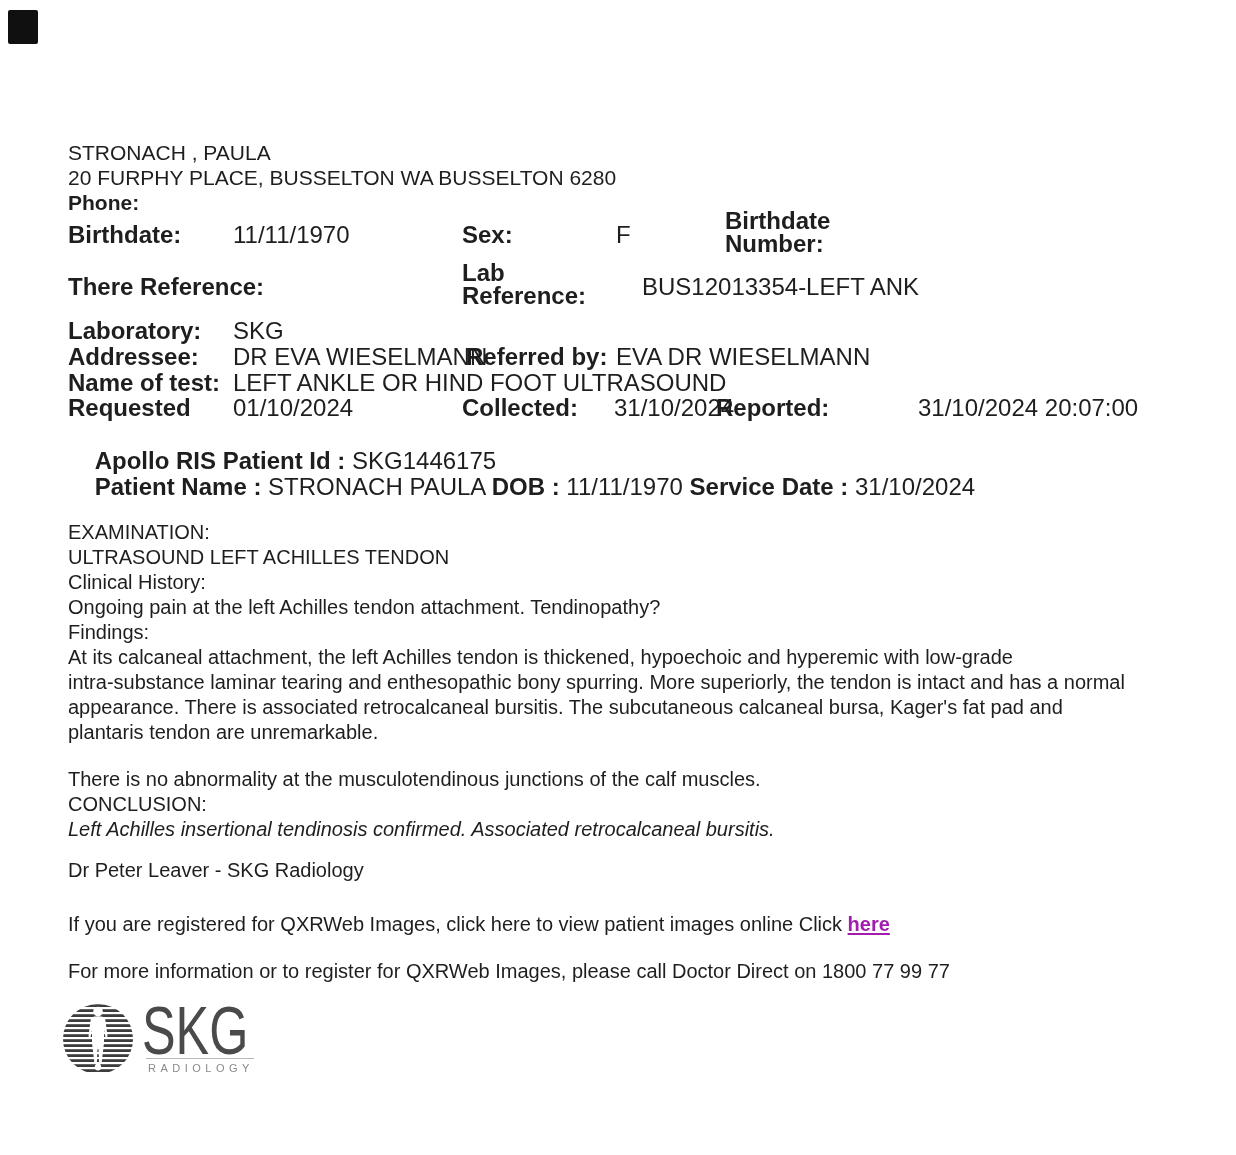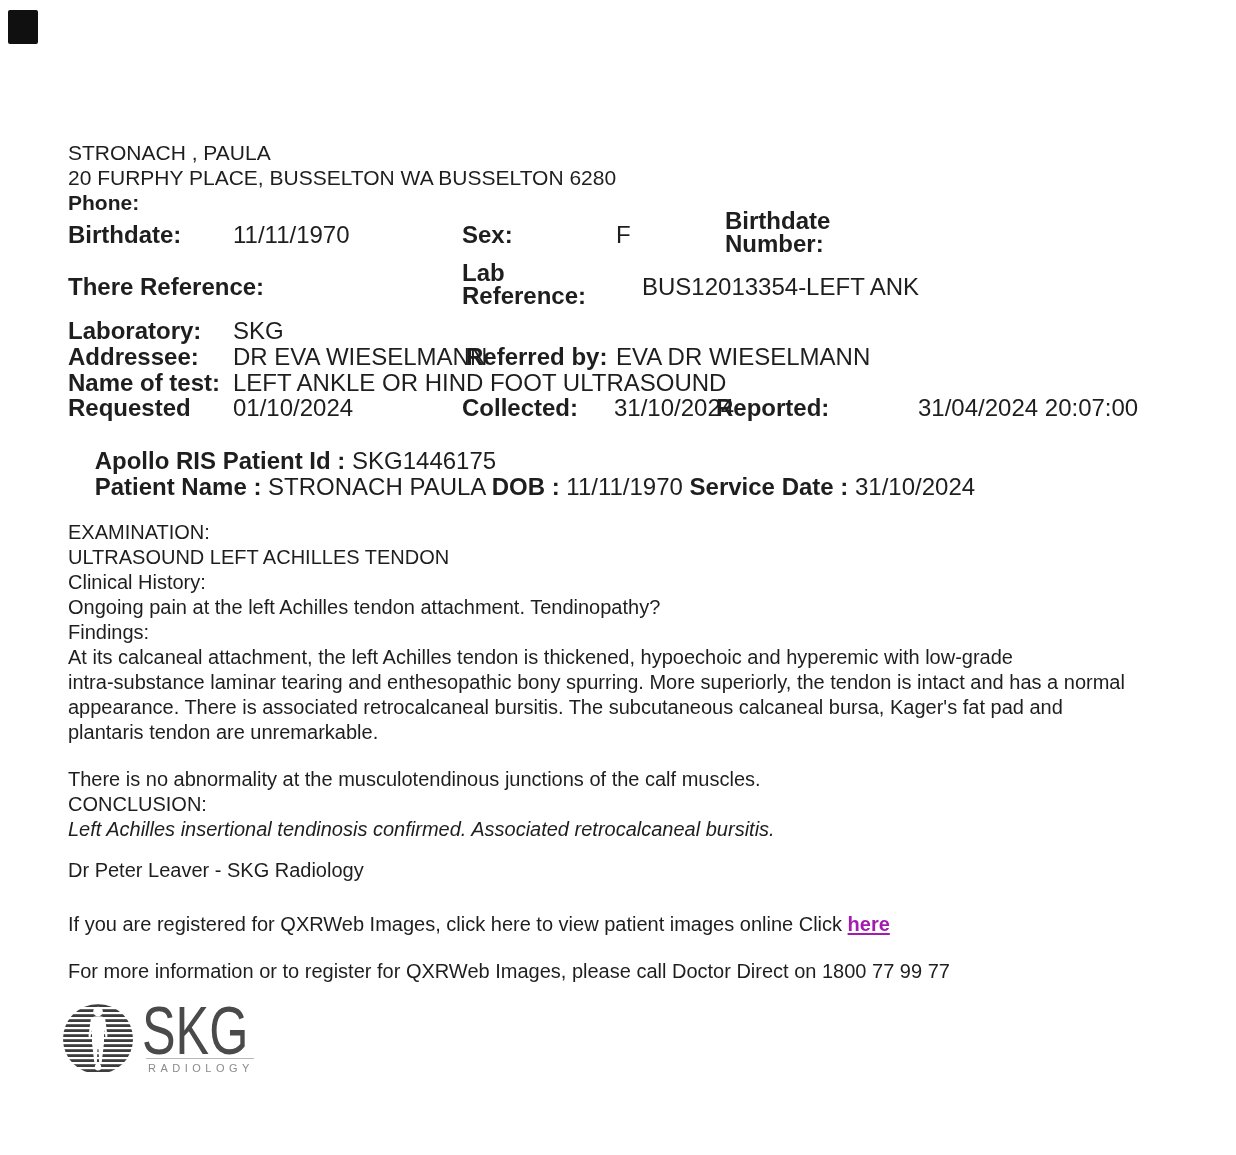--- a/index.html
+++ b/index.html
@@ -79,21 +79,21 @@
     <span class="cell b" style="left:0; top:0;">Name of test:</span>
     <span class="cell" style="left:165px; top:0;">LEFT ANKLE OR HIND FOOT ULTRASOUND</span>
   </div>
 
   <div class="hdr-row" style="top:394px;">
     <span class="cell b" style="left:0; top:0;">Requested</span>
     <span class="cell" style="left:165px; top:0;">01/10/2024</span>
     <span class="cell b" style="left:394px; top:0;">Collected:</span>
     <span class="cell" style="left:546px; top:0;">31/10/2024</span>
     <span class="cell b" style="left:648px; top:0;">Reported:</span>
-    <span class="cell" style="left:850px; top:0;">31/04/2024 20:07:00</span>
+    <span class="cell" style="left:850px; top:0;">31/10/2024 20:07:00</span>
   </div>
 
   <div class="hdr-row pre" style="top:419px;">
     <span class="b">Apollo RIS Patient Id :</span><span> SKG1446175</span>
   </div>
 
   <div class="hdr-row pre" style="top:445px;">
     <span class="b">Patient Name :</span><span> STRONACH PAULA </span><span class="b">DOB :</span><span> 11/11/1970 </span><span class="b">Service Date :</span><span> 31/10/2024</span>
   </div>
 

